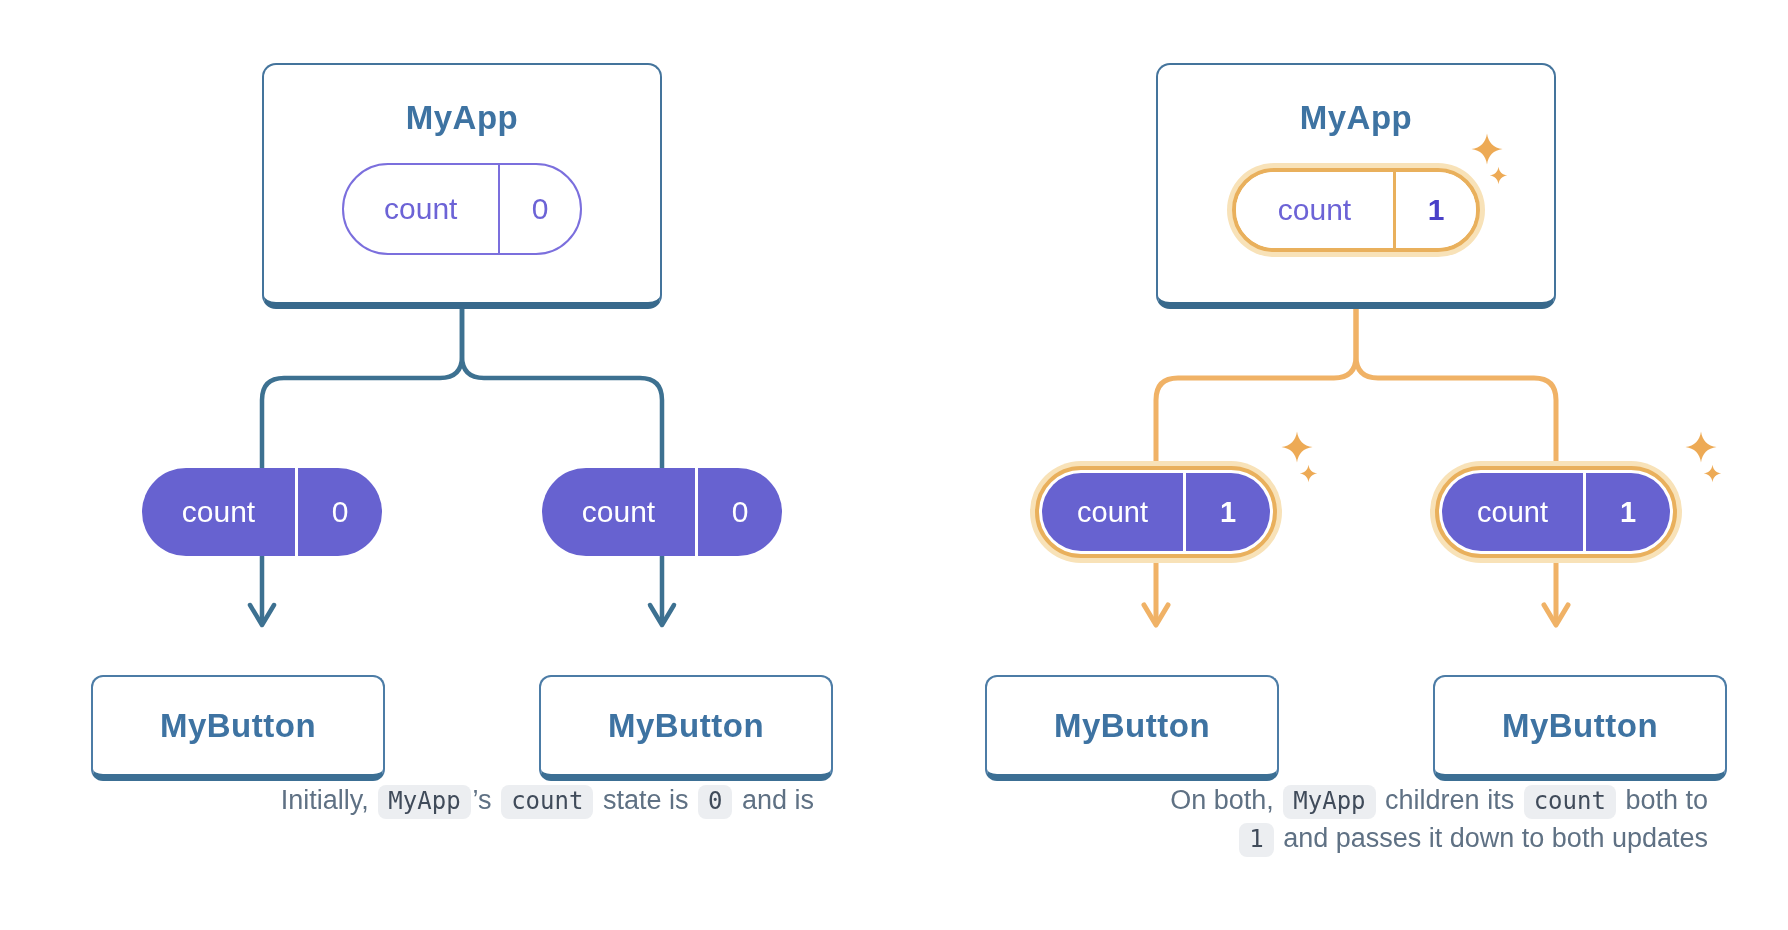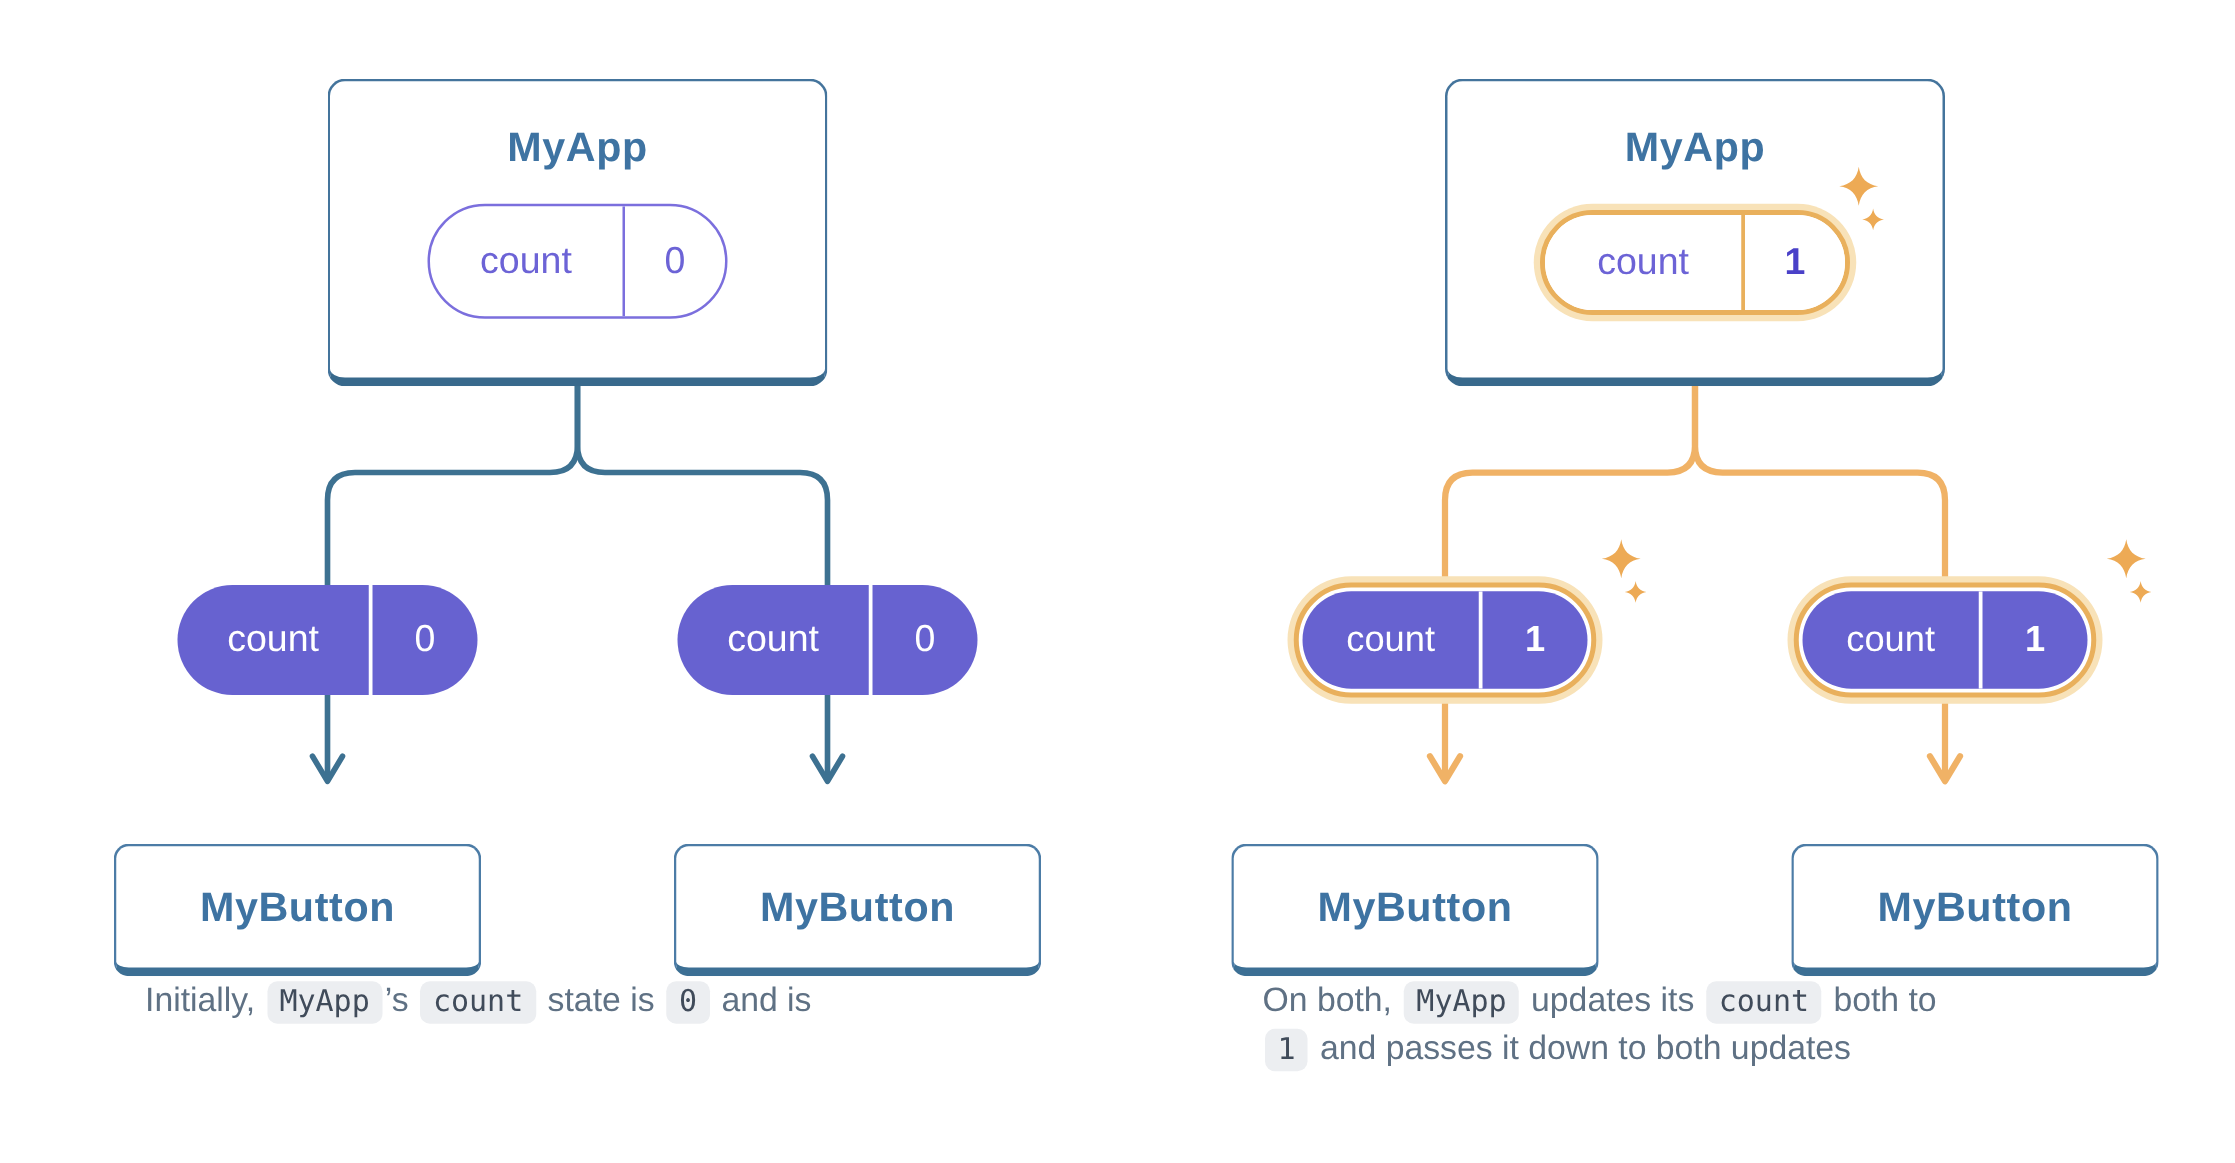--- a/index.html
+++ b/index.html
@@ -64,21 +64,21 @@
   .sparkles{position:absolute;width:46px;height:62px;pointer-events:none;}
   .star{fill:#edaa55;position:absolute;}
   .star.big{width:34px;height:34px;left:0;top:0;}
   .star.small{width:19px;height:19px;left:19px;top:34px;}
   .sparkles.app{left:576px;top:132px;}
   .sparkles.c1{left:386px;top:430px;}
   .sparkles.c2{left:790px;top:430px;}
 
   
   .caption{
-    position:absolute;top:782px;left:116px;width:720px;text-align:left;
+    position:absolute;top:782px;left:94px;width:720px;text-align:right;
     color:#5f7184;font-size:27px;line-height:1.4;
   }
   .cap-line{white-space:nowrap;}
   .chip{
     font-family:"DejaVu Sans Mono","Liberation Mono",monospace;
     font-size:24px;color:#404b5a;background:#eceef1;border-radius:8px;
     padding:2px 10px 4px;margin:0 2px;
   }
 </style>
 </head>
@@ -213,21 +213,21 @@
       <span class="node-title">MyButton</span>
     </div>
     <div class="child-box b2">
       <span class="node-title">MyButton</span>
     </div>
 
     <div class="caption">
       <div class="cap-line">
         <span>On both,</span>
         <code class="chip">MyApp</code>
-        <span>updates its</span>
+        <span>children its</span>
         <code class="chip">count</code>
         <span>both to</span>
       </div>
       <div class="cap-line">
         <code class="chip">1</code>
         <span>and passes it down to both updates</span>
       </div>
     </div>
   </div>
 

